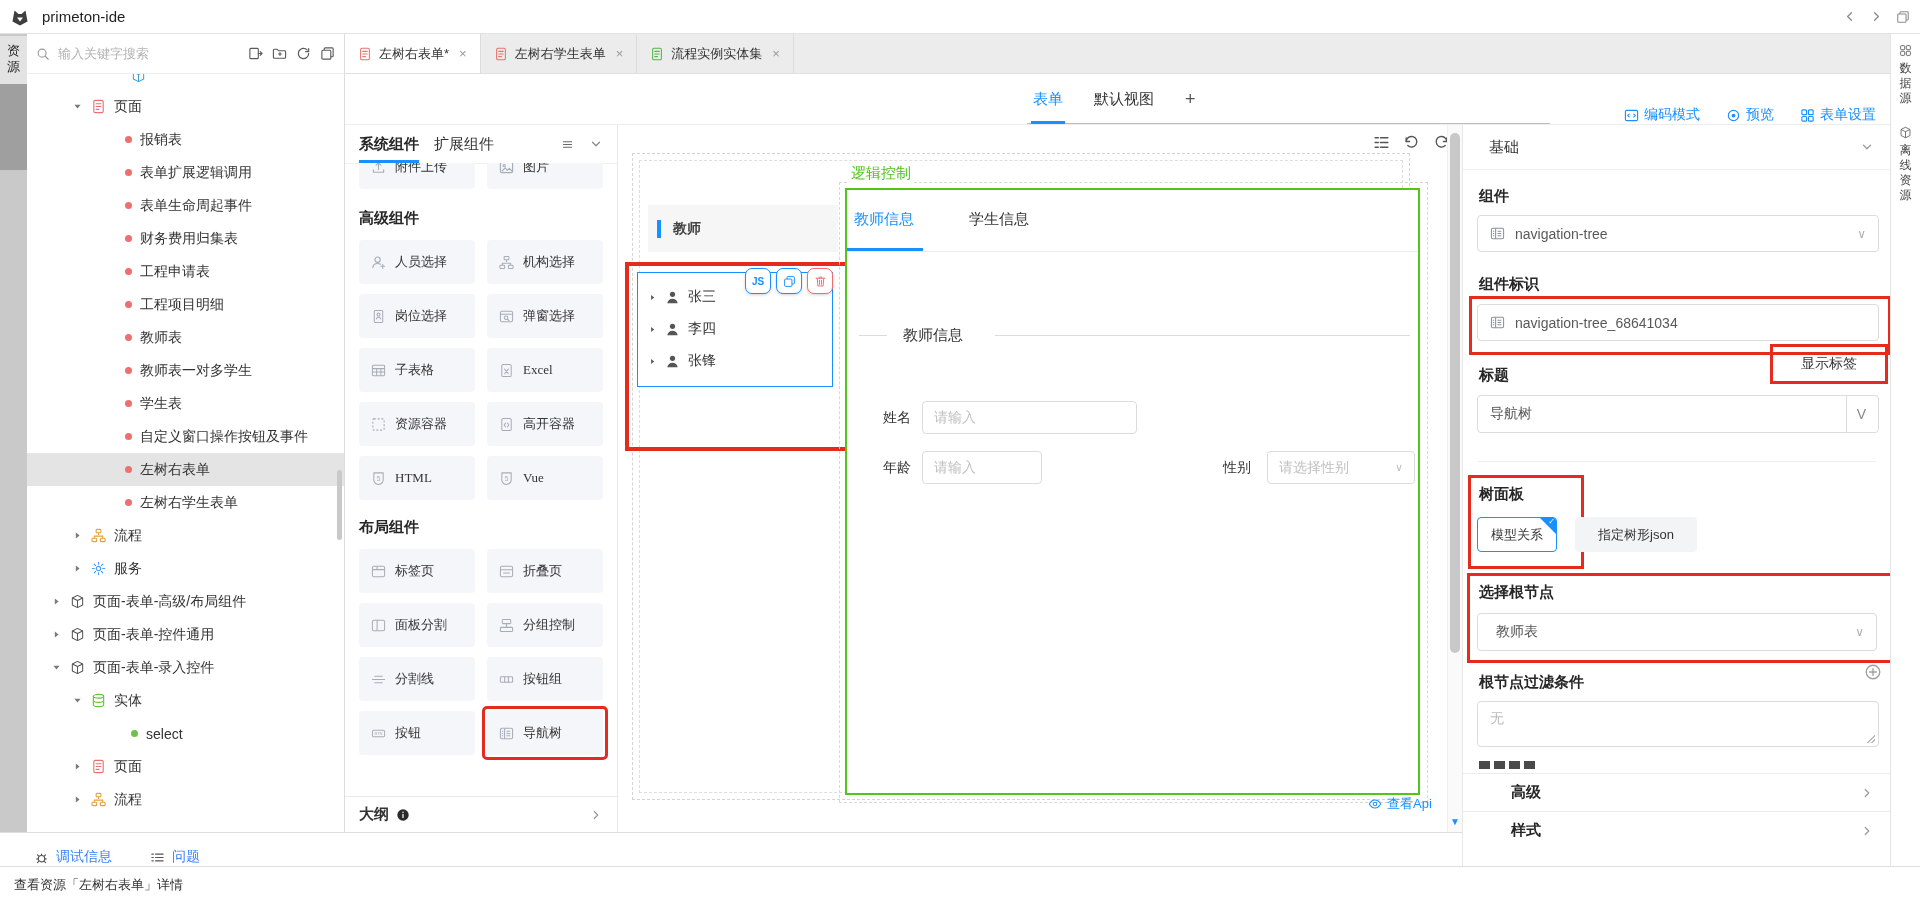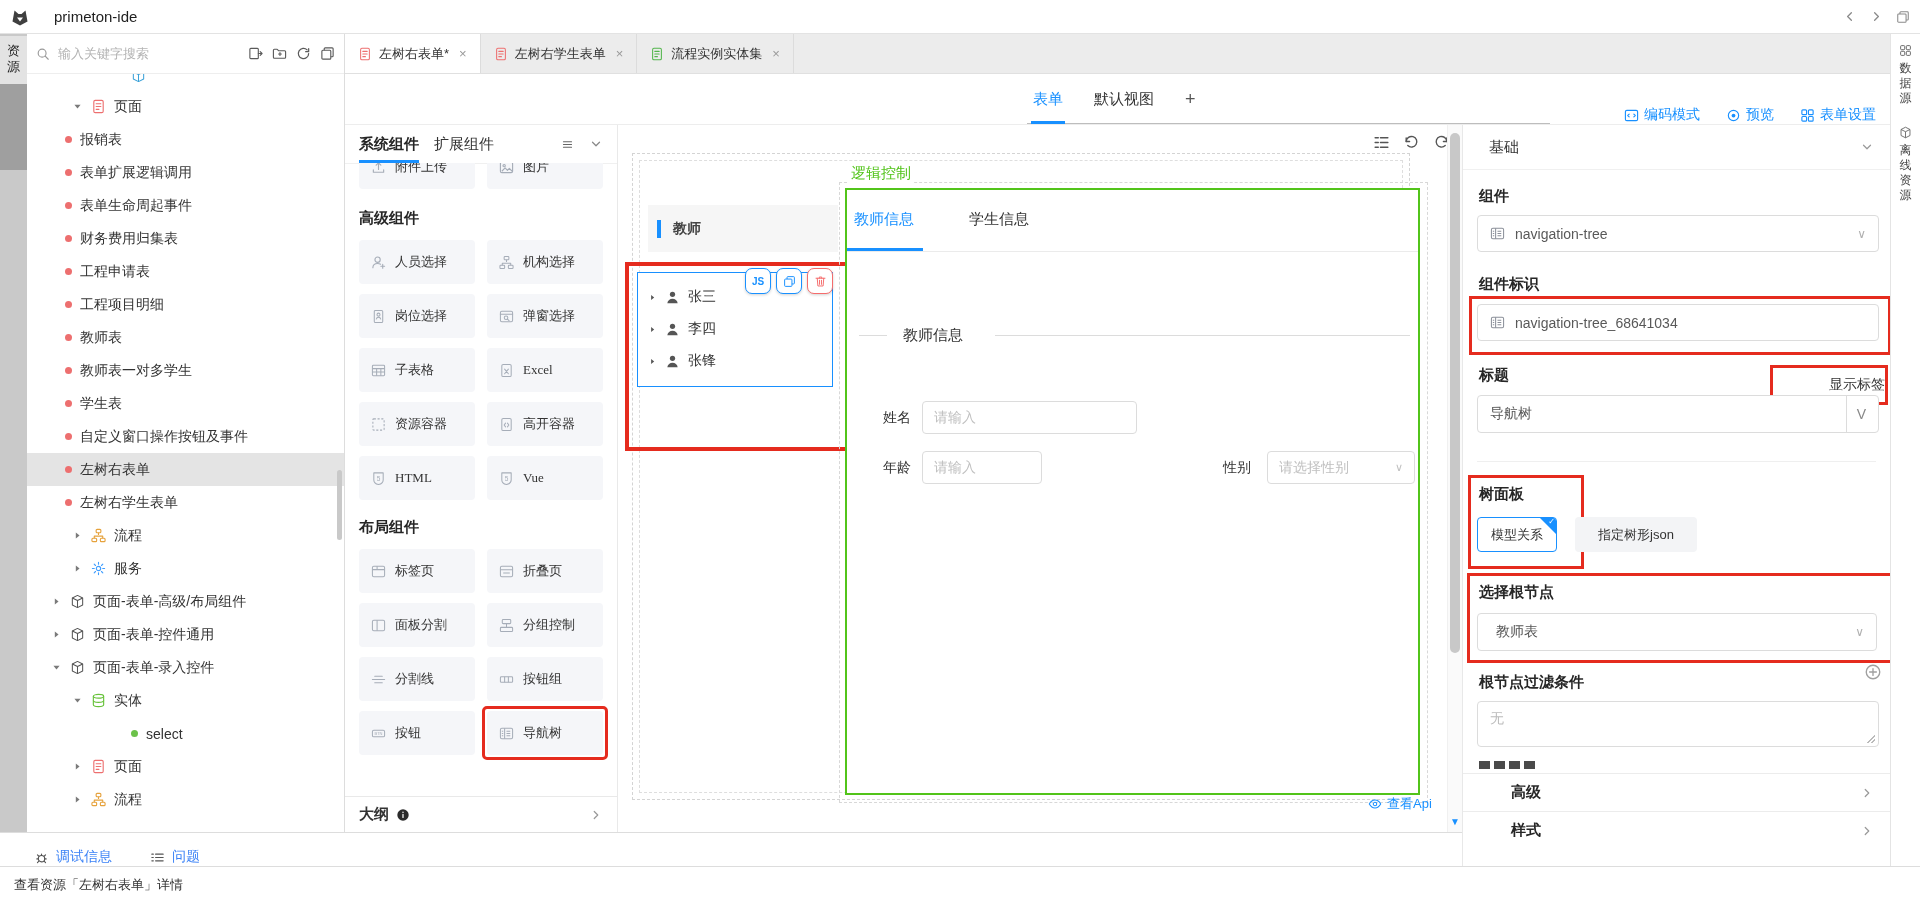--- a/index.html
+++ b/index.html
@@ -1,39 +1,39 @@
 <!DOCTYPE html>
 <html><head>
 <meta charset="utf-8">
 <style>
   html,body{margin:0;padding:0;background:#888;}
   .app{position:relative;width:1920px;height:902px;background:#fff;overflow:hidden;
        font-family:"Liberation Sans","DejaVu Sans",sans-serif;color:#333;font-size:13px;}
   .ic{display:inline-block;vertical-align:middle;flex:none;}
   
   .titlebar{position:absolute;left:0;top:0;right:0;height:34px;background:#fff;border-bottom:1px solid #e3e3e3;display:flex;align-items:center;padding:0 10px;box-sizing:border-box;}
-  .app-title{font-size:15px;color:#1f1f1f;margin-left:24px;font-weight:500;}
+  .app-title{font-size:15px;color:#1f1f1f;margin-left:12px;font-weight:500;}
   .win-controls{margin-left:auto;display:flex;align-items:center;gap:12px;color:#8a8a8a;}
   
   .activity{position:absolute;left:0;top:34px;width:27px;bottom:36px;background:#c9c9c9;}
   .activity-tab{margin-top:2px;background:#e3e3e3;padding:7px 0 9px;display:flex;justify-content:center;}
   .vlabel{width:15px;text-align:center;word-break:break-all;line-height:16px;font-size:13px;color:#222;}
   .activity-shade{height:86px;background:#9f9f9f;}
   
   .explorer{position:absolute;left:27px;top:34px;width:318px;bottom:36px;background:#fff;border-right:1px solid #ddd;box-sizing:border-box;}
   .exp-search{height:40px;border-bottom:1px solid #eee;display:flex;align-items:center;padding:0 9px;gap:6px;box-sizing:border-box;}
   .exp-search input{border:none;outline:none;flex:1;min-width:20px;font-size:13px;color:#333;font-family:inherit;}
   .exp-search input::placeholder{color:#b3b3b3;}
   .exp-icons{display:flex;gap:9px;color:#5a5a5a;}
   .exp-tree{position:absolute;top:40px;left:0;right:0;bottom:0;overflow:hidden;font-size:14px;}
   .clip-top{height:16px;overflow:hidden;}
   .clip-top .trow{margin-top:-15px;}
   .trow{height:33px;display:flex;align-items:center;gap:8px;white-space:nowrap;}
   .trow.sel{background:#e4e4e4;}
-  .p0{padding-left:24px;}.p1{padding-left:45px;}.p2{padding-left:38px;}.p3{padding-left:104px;}
+  .p0{padding-left:24px;}.p1{padding-left:45px;}.p2{padding-left:98px;}.p3{padding-left:104px;}
   .dot{width:7px;height:7px;border-radius:50%;background:#ed6f6f;flex:none;}
   .dot.green{background:#6cc24a;}
   .exp-thumb{position:absolute;right:2px;top:436px;width:5px;height:70px;background:#c9c9c9;border-radius:3px;}
   
   .editor-tabs{position:absolute;left:345px;top:34px;right:30px;height:40px;background:#ececec;display:flex;border-bottom:1px solid #e0e0e0;box-sizing:border-box;}
   .etab{display:flex;align-items:center;gap:7px;padding:0 13px;border-right:1px solid #dcdcdc;color:#333;}
   .etab.active{background:#fff;}
   .etab .x{color:#999;font-size:13px;margin-left:3px;}
   
   .view-header{position:absolute;left:345px;top:74px;right:30px;height:51px;background:#fff;border-bottom:1px solid #ededed;box-sizing:border-box;}
@@ -940,21 +940,21 @@
     <div class="plabel" style="top:150px;">组件标识</div>
     <div class="ann" style="left:6px;top:171px;width:416px;height:53px;"></div>
     <div class="pinput" style="top:179px;">
       <svg class="ic" width="15" height="15">
           <use href="#i-navtree"></use>
         </svg>
       <span>navigation-tree_68641034</span>
     </div>
 
     <div class="plabel" style="top:241px;">标题</div>
-    <div class="ann" style="top:240px;right:2px;width:112px;height:34px;display:flex;align-items:center;justify-content:flex-end;">
+    <div class="ann" style="top:219px;right:2px;width:112px;height:34px;display:flex;align-items:center;justify-content:center;">
       <span>显示标签</span>
     </div>
     <div class="pinput" style="top:270px;height:38px;color:#555;">
       <span>导航树</span>
       <span class="suffix-v">V</span>
     </div>
 
     <div style="position:absolute;left:14px;right:14px;top:336px;height:1px;background:#efefef;"></div>
 
     <div class="ann" style="left:5px;top:350px;width:110px;height:88px;"></div>

